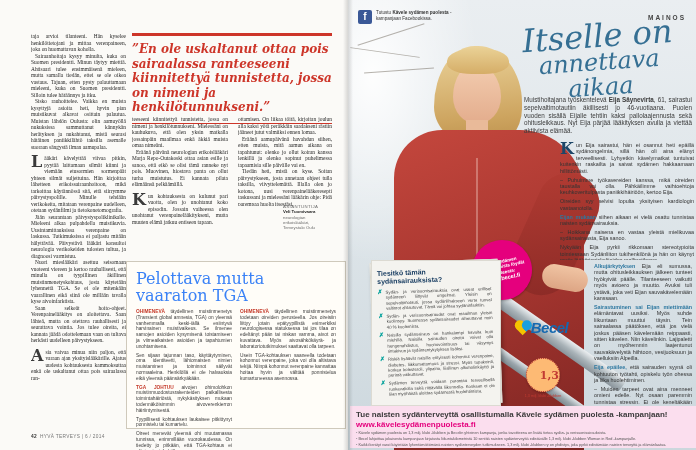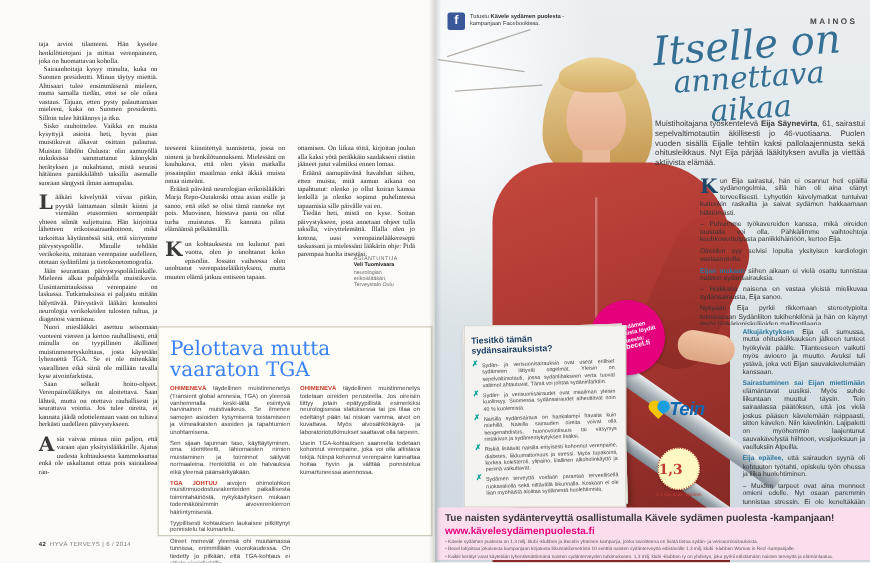--- a/index.html
+++ b/index.html
@@ -69,21 +69,21 @@
   .facts h3{margin:0 0 4px;font-size:7px;line-height:8px;color:#1b3f63;font-weight:700;}
   .fact{display:flex;gap:3px;margin-bottom:3px;}
   .fx{color:#00a09a;font-weight:700;font-size:6px;line-height:5.5px;}
   .ft{flex:1;font-size:4.3px;line-height:5.3px;color:#444;text-align:justify;}
   .becel{position:absolute;left:152px;top:320px;width:86px;text-align:center;z-index:3;display:flex;align-items:center;justify-content:center;gap:3px;}
   .heart{position:relative;width:10px;height:9px;transform:rotate(-45deg);background:linear-gradient(90deg,#f5c400 50%,#1aa0de 50%);display:inline-block;}
   .heart::before{content:"";position:absolute;left:0;top:-5px;width:10px;height:10px;border-radius:50%;background:#f5c400;}
   .heart::after{content:"";position:absolute;left:5px;top:0;width:10px;height:10px;border-radius:50%;background:#1aa0de;}
   .btxt{font:italic 700 15px/16px "Liberation Sans",sans-serif;color:#1468b0;letter-spacing:-.5px;}
   .club{position:absolute;left:168px;top:358px;width:54px;text-align:center;z-index:3;}
-  .ccirc{width:34px;height:34px;margin:0 auto;background:#fef9c3;border-radius:50%;border:1px dotted #c23b33;display:flex;align-items:center;justify-content:flex-start;font:700 11px "DejaVu Serif",serif;color:#c23b33;box-shadow:0 1px 2px rgba(0,0,0,.25);box-sizing:border-box;}
+  .ccirc{width:34px;height:34px;margin:0 auto;background:#fdba74;border-radius:50%;border:1px dotted #c23b33;display:flex;align-items:center;justify-content:flex-end;font:700 11px "DejaVu Serif",serif;color:#c23b33;box-shadow:0 1px 2px rgba(0,0,0,.25);box-sizing:border-box;}
   .ccap{font-size:3.7px;line-height:4.5px;color:#c23b33;margin-top:2px;}
   .banner{position:absolute;left:2px;top:406px;width:374px;height:42px;background:#fbdeee;padding:4px 6px;box-sizing:border-box;z-index:4;}
   .bh{font-size:8px;line-height:9.5px;font-weight:700;color:#3a3a3a;}
   .burl{color:#e5007d;}
   .bl{font-size:3.8px;line-height:4.9px;color:#555;margin-top:1.5px;}
   .bl::before{content:"• ";color:#888;}
 </style>
 </head>
 <body>
 
@@ -94,20 +94,23 @@
       <p>taja arvioi tilanteeni. Hän kyselee henkilötietojani ja mittaa verenpaineen, joka on huomattavan koholla.</p>
       <p>Sairaanhoitaja kysyy minulta, kuka on Suomen presidentti. Minun täytyy miettiä. Ahtisaari tulee ensimmäisenä mieleen, mutta samalla tiedän, ettei se ole oikea vastaus. Tajuan, etten pysty palauttamaan mieleeni, kuka on Suomen presidentti. Silloin tulee hätäännys ja itku.</p>
       <p>Sisko rauhoittelee. Vaikka en muista kysyttyjä asioita heti, hyvin pian muistikuvat alkavat osittain palautua. Muistan lähdön Oulusta: olin aamuyöllä nukuksissa sammuttanut kännykän herätyksen ja nukahtanut, mistä seurasi hätäinen paniikkilähtö taksilla asemalle suoraan sängystä ilman aamupalaa.</p>
       <p class="dropp"><span class="dcap">L</span><span>ääkäri kävelyttää viivaa pitkin, pyytää laittamaan silmät kiinni ja viemään etusormien sormenpäät yhteen silmät suljettuina. Hän kirjoittaa lähetteen erikoissairaanhoitoon, mikä tarkoittaa käytännössä sitä, että siirrymme päivystyspolille. Minulle tehdään verikokeita, mitataan verenpaine uudelleen, otetaan sydänfilmi ja tietokonetomografia.</span></p>
       <p>Jään seurantaan päivystyspoliklinikalle. Mieleeni alkaa pulpahdella muistikuvia. Uusintamittauksissa verenpaine on laskussa. Tutkimuksissa ei paljastu mitään hälyttävää. Päivystävä lääkäri konsultoi neurologia verikokeiden tulosten tultua, ja diagnoosi varmistuu.</p>
       <p>Nuori mieslääkäri asettuu seisomaan vuoteeni viereen ja kertoo rauhallisesti, että minulla on tyypillinen äkillinen muistinmenetyskohtaus, josta käytetään lyhennettä TGA. Se ei ole mitenkään vaarallinen eikä siinä ole millään tavalla kyse aivoinfarktista.</p>
       <p>Saan selkeät hoito-ohjeet. Verenpainelääkitys on aloitettava. Saan lähteä, mutta on otettava rauhallisesti ja seurattava vointia. Jos tulee oireita, ei kannata jäädä odottelemaan vaan on tultava herkästi uudelleen päivystykseen.</p>
       <p class="dropp"><span class="dcap">A</span><span>sia vaivaa minua niin paljon, että varaan ajan yksityislääkärille. Ajatus uudesta kohtauksesta kammoksuttaa enkä ole uskaltanut ottaa pois sairaalassa ran-</span></p>
     </div>
 
+    <div class="quote-block">
+      <span>”En ole uskaltanut ottaa pois sairaalassa ranteeseeni kiinnitettyä tunnistetta, jossa on nimeni ja henkilötunnukseni.”</span>
+    </div>
 
     <div class="lcol col2">
       <p>teeseeni kiinnitettyä tunnistetta, jossa on nimeni ja henkilötunnukseni. Mielessäni on kauhukuva, että olen yksin matkalla jossainpäin maailmaa enkä äkkiä muista omaa nimeäni.</p>
       <p>Eräänä päivänä neurologian erikoislääkäri Marja Repo-Outakoski ottaa asian esille ja sanoo, että eikö se olisi tämä ranneke nyt pois. Muovinen, hiostava panta on ollut turha muistutus. Ei kannata pilata elämäänsä pelkäämällä.</p>
       <p class="dropp"><span class="dcap">K</span><span>un kohtauksesta on kulunut pari vuotta, olen jo unohtanut koko episodin. Jossain vaiheessa olen unohtanut verenpainelääkitykseni, mutta muuten elämä jatkuu entiseen tapaan.</span></p>
     </div>
 
     <div class="lcol col3">
       <p>ottamisen. On liikaa töitä, kirjoitan joulun alla kaksi yötä peräkkäin saadakseni rästiin jääneet jutut valmiiksi ennen lomaa.</p>
       <p>Eräänä aamupäivänä havahdun siihen, etten muista, mitä aamun aikana on tapahtunut: olenko jo ollut koiran kanssa lenkillä ja olenko sopinut puhelimessa tapaamisia sille päivälle vai en.</p>
@@ -223,21 +226,21 @@
           <span class="ft">Riskiä lisäävät naisilla erityisesti kohonnut verenpaine, diabetes, liikkumattomuus ja stressi. Myös tupakointi, korkea kolesteroli, ylipaino, liiallinen alkoholinkäyttö ja perimä vaikuttavat.</span>
         </div>
       <div class="fact">
           <span class="fx">✗</span>
           <span class="ft">Sydämen terveyttä voidaan parantaa terveellisellä ruokavaliolla sekä riittävällä liikunnalla. Koskaan ei ole liian myöhäistä aloittaa sydämestä huolehtimista.</span>
         </div>
     </div>
 
     <div class="becel">
       <span class="heart"></span>
-      <span class="btxt">Tein</span>
+      <span class="btxt">Becel</span>
     </div>
 
     <div class="club">
       <div class="ccirc">
           <span>1,3</span>
         </div>
       <div class="ccap">1,3 milj. klubi -klubben</div>
     </div>
 
     <div class="banner">

